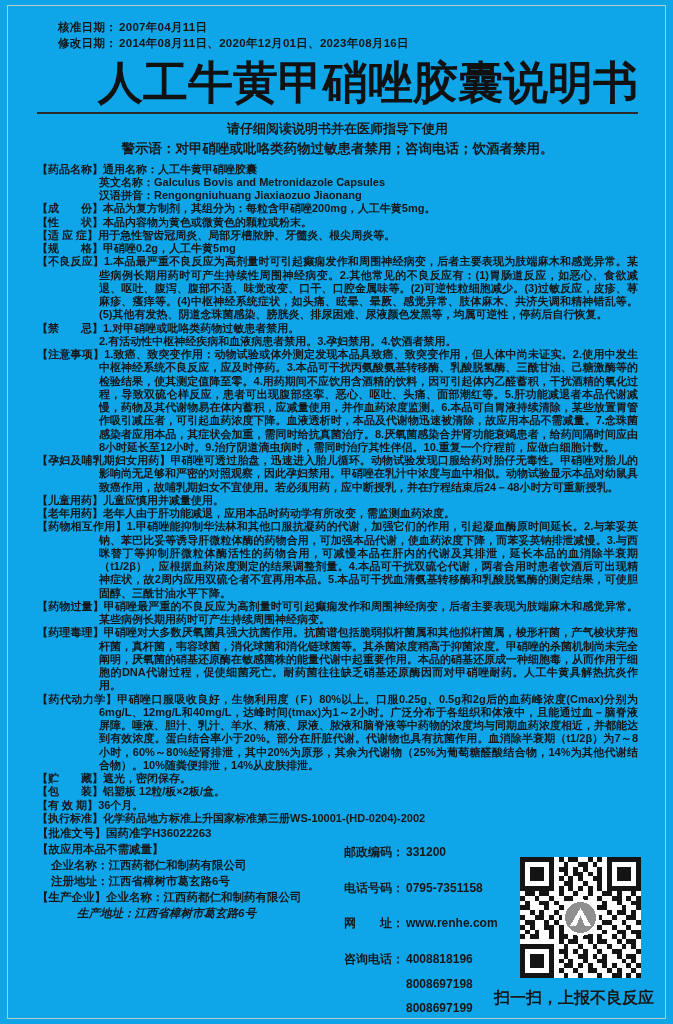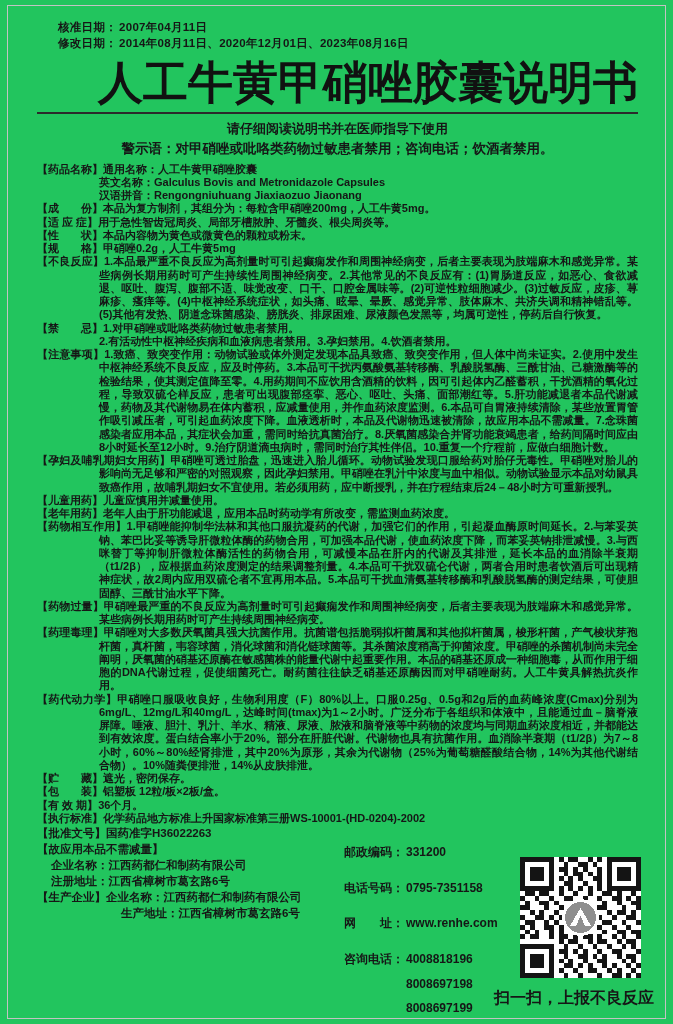--- a/index.html
+++ b/index.html
@@ -1,20 +1,20 @@
 <!DOCTYPE html>
 <html><head>
 <meta charset="utf-8">
 <style>
   * { box-sizing: border-box; }
   html,body { margin:0; padding:0; background:#e8e8e8; }
   body { font-family:"Liberation Sans","DejaVu Sans",sans-serif; }
   .page {
     position:relative; width:673px; height:1024px; margin:0 auto;
-    background:#22c55e; color:#161616; overflow:hidden;
+    background:#0ea5e9; color:#161616; overflow:hidden;
   }
   .frame { position:absolute; inset:5px 7px; border:1.5px solid #c3c3c3; pointer-events:none; }
   .content { position:absolute; left:37px; top:20px; width:601px; }
 
   .approval { margin-left:21px; font-size:11.5px; font-weight:700; line-height:15.5px; letter-spacing:.3px; }
   .approval .lab { margin-right:2px; }
 
   h1.title {
     margin:8px 0 0 0; text-align:right;
     font-size:45px; font-weight:900; letter-spacing:0px; line-height:1.06;
@@ -27,21 +27,21 @@
 
   .sections { margin-top:5px; font-size:11px; line-height:13.25px; font-weight:600; text-align:justify; }
   .sec { padding-left:62px; text-indent:-62px; }
   .sec .lbl { letter-spacing:0; }
   .sec .cline { text-indent:0; }
   .sec.qr-clear { padding-right:72px; }
 
   .footer { position:relative; font-size:11.5px; line-height:16px; font-weight:600; }
   .f-left { width:300px; }
   .f-indent { margin-left:14px; }
-  .f-sub { margin-left:84px; }
+  .f-sub { margin-left:40px;font-style:italic; }
   .contact { position:absolute; left:307px; top:0; width:180px; font-size:12px; line-height:15.6px; }
   .contact .clabel { display:inline-block; min-width:62px;margin-top:20px; }
 
   .qr-box { position:absolute; left:517px; top:857px; width:127px; height:121px; }
   .qr-box svg { width:100%; height:100%; }
   .qr-caption { position:absolute; left:494px; top:988px; width:165px; text-align:left;
                 font-size:16px; font-weight:700; }
 </style>
 </head>
 <body>
@@ -64,23 +64,23 @@
     <div class="sections">
 
       <div class="sec">
         <span class="lbl">【药品名称】</span><span>通用名称：人工牛黄甲硝唑胶囊</span>
         <div class="cline">英文名称：Galculus Bovis and Metronidazole Capsules</div>
         <div class="cline">汉语拼音：Rengongniuhuang Jiaxiaozuo Jiaonang</div>
       </div>
 
       <div class="sec"><span class="lbl">【成　　份】</span><span>本品为复方制剂，其组分为：每粒含甲硝唑200mg，人工牛黄5mg。</span></div>
 
+      <div class="sec"><span class="lbl">【性　　状】</span><span>本品内容物为黄色或微黄色的颗粒或粉末。</span></div>
+
       <div class="sec"><span class="lbl">【适 应 症】</span><span>用于急性智齿冠周炎、局部牙槽脓肿、牙髓炎、根尖周炎等。</span></div>
-
-      <div class="sec"><span class="lbl">【性　　状】</span><span>本品内容物为黄色或微黄色的颗粒或粉末。</span></div>
 
       <div class="sec"><span class="lbl">【规　　格】</span><span>甲硝唑0.2g，人工牛黄5mg</span></div>
 
 
       <div class="sec"><span class="lbl">【不良反应】</span><span>1.本品最严重不良反应为高剂量时可引起癫痫发作和周围神经病变，后者主要表现为肢端麻木和感觉异常。某些病例长期用药时可产生持续性周围神经病变。2.其他常见的不良反应有：(1)胃肠道反应，如恶心、食欲减退、呕吐、腹泻、腹部不适、味觉改变、口干、口腔金属味等。(2)可逆性粒细胞减少。(3)过敏反应，皮疹、荨麻疹、瘙痒等。(4)中枢神经系统症状，如头痛、眩晕、晕厥、感觉异常、肢体麻木、共济失调和精神错乱等。(5)其他有发热、阴道念珠菌感染、膀胱炎、排尿困难、尿液颜色发黑等，均属可逆性，停药后自行恢复。</span></div>
 
       <div class="sec">
         <span class="lbl">【禁　　忌】</span><span>1.对甲硝唑或吡咯类药物过敏患者禁用。</span>
         <div class="cline">2.有活动性中枢神经疾病和血液病患者禁用。3.孕妇禁用。4.饮酒者禁用。</div>
       </div>

